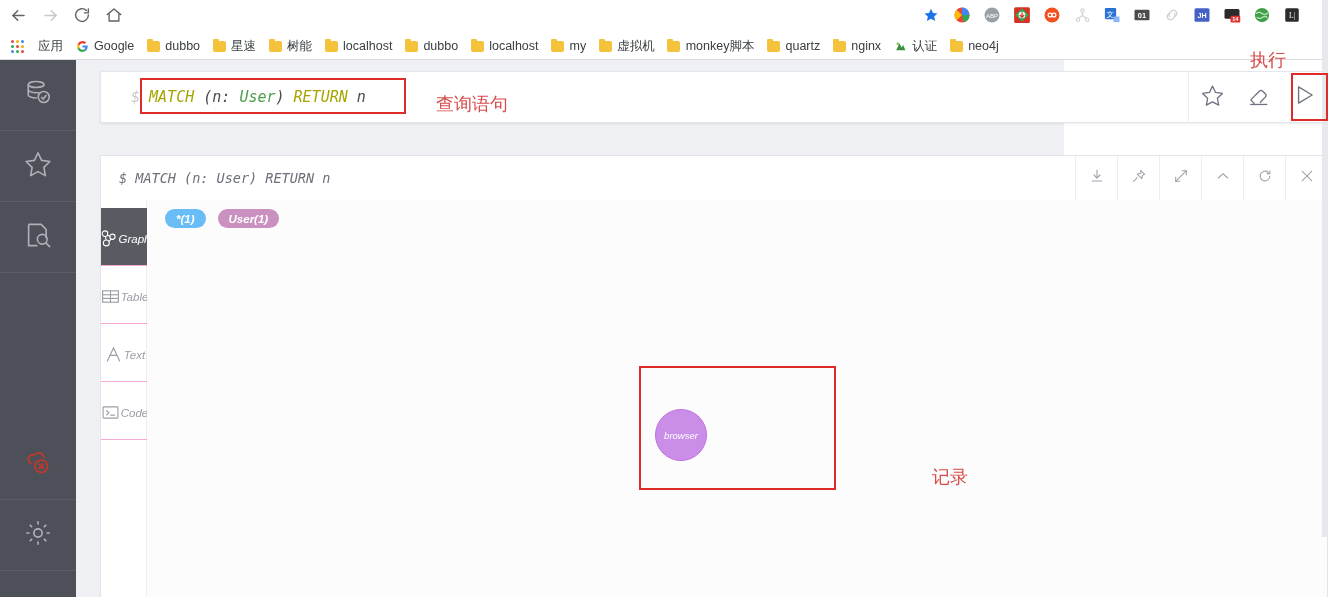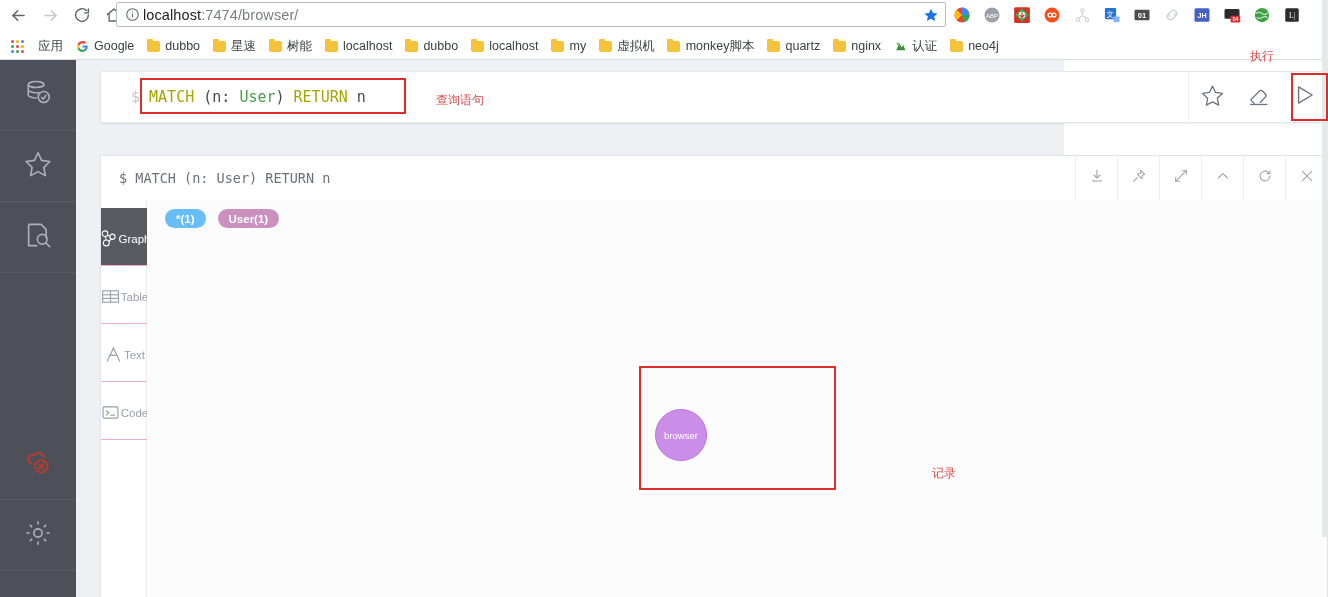--- a/index.html
+++ b/index.html
@@ -98,20 +98,21 @@
   }
   .folder-ico::before {
     content: ""; position: absolute; left: 0; top: -2px;
     width: 6px; height: 3px; background: #f5c33b; border-radius: 1px 1px 0 0;
   }
 
   
   .app {
     position: absolute; left: 0; top: 60px; width: 1064px; height: 537px;
     background: #eef0f4;
+    font-style: italic;
   }
   .left-rail {
     position: absolute; left: 0; top: 0; width: 76px; height: 537px;
     background: #4e5059;
   }
   .rail-item {
     height: 70px; display: flex; align-items: center; justify-content: center;
     border-bottom: 1px solid #5a5c65;
     color: #aeb0b8;
   }
@@ -214,21 +215,21 @@
     color: #ffffff; font-size: 9.5px;
     border: 1px solid #c071e0;
   }
 
   
   .anno-box {
     position: absolute; border: 2px solid #e02b2b; box-sizing: border-box;
     pointer-events: none;
   }
   .anno-text {
-    position: absolute; color: #d84a4a; font-size: 12px;
+    position: absolute; color: #d84a4a; font-size: 18px;
     font-family: "Liberation Sans", sans-serif;
   }
 
   .scroll-gutter {
     position: absolute; right: 0; top: 0; width: 6px; height: 537px;
     background: #e6e8ec;
   }
 </style>
 </head>
 <body>
@@ -255,30 +256,20 @@
         </svg>
     </div>
     <div class="nav-btn" title="Home">
       <svg width="18" height="18" viewBox="0 0 24 24" fill="none" stroke="currentColor" stroke-width="1.8" stroke-linecap="round" stroke-linejoin="round">
           <path d="M3 11.5 12 4l9 7.5"></path>
           <path d="M5.5 10.5V20h13v-9.5"></path>
         </svg>
     </div>
   </div>
 
-  <div class="omnibox">
-    <div class="info-icon">
-      <svg width="15" height="15" viewBox="0 0 24 24" fill="none" stroke="currentColor" stroke-width="1.7">
-          <circle cx="12" cy="12" r="9.2"></circle>
-          <line x1="12" y1="11" x2="12" y2="16.5"></line>
-          <circle cx="12" cy="7.6" r="0.9" fill="currentColor" stroke="none"></circle>
-        </svg>
-    </div>
-    <div class="url-text"><span>localhost</span><span class="muted">:7474/browser/</span></div>
-  </div>
 
   <div class="star-bookmark">
     <svg width="16" height="16" viewBox="0 0 24 24" fill="currentColor">
         <polygon points="12,2.6 15,9 21.8,9.6 16.7,14.2 18.2,21 12,17.5 5.8,21 7.3,14.2 2.2,9.6 9,9"></polygon>
       </svg>
   </div>
 
   <div class="ext-row">
     <div class="ext-icon">
       <svg width="18" height="18" viewBox="0 0 24 24">

